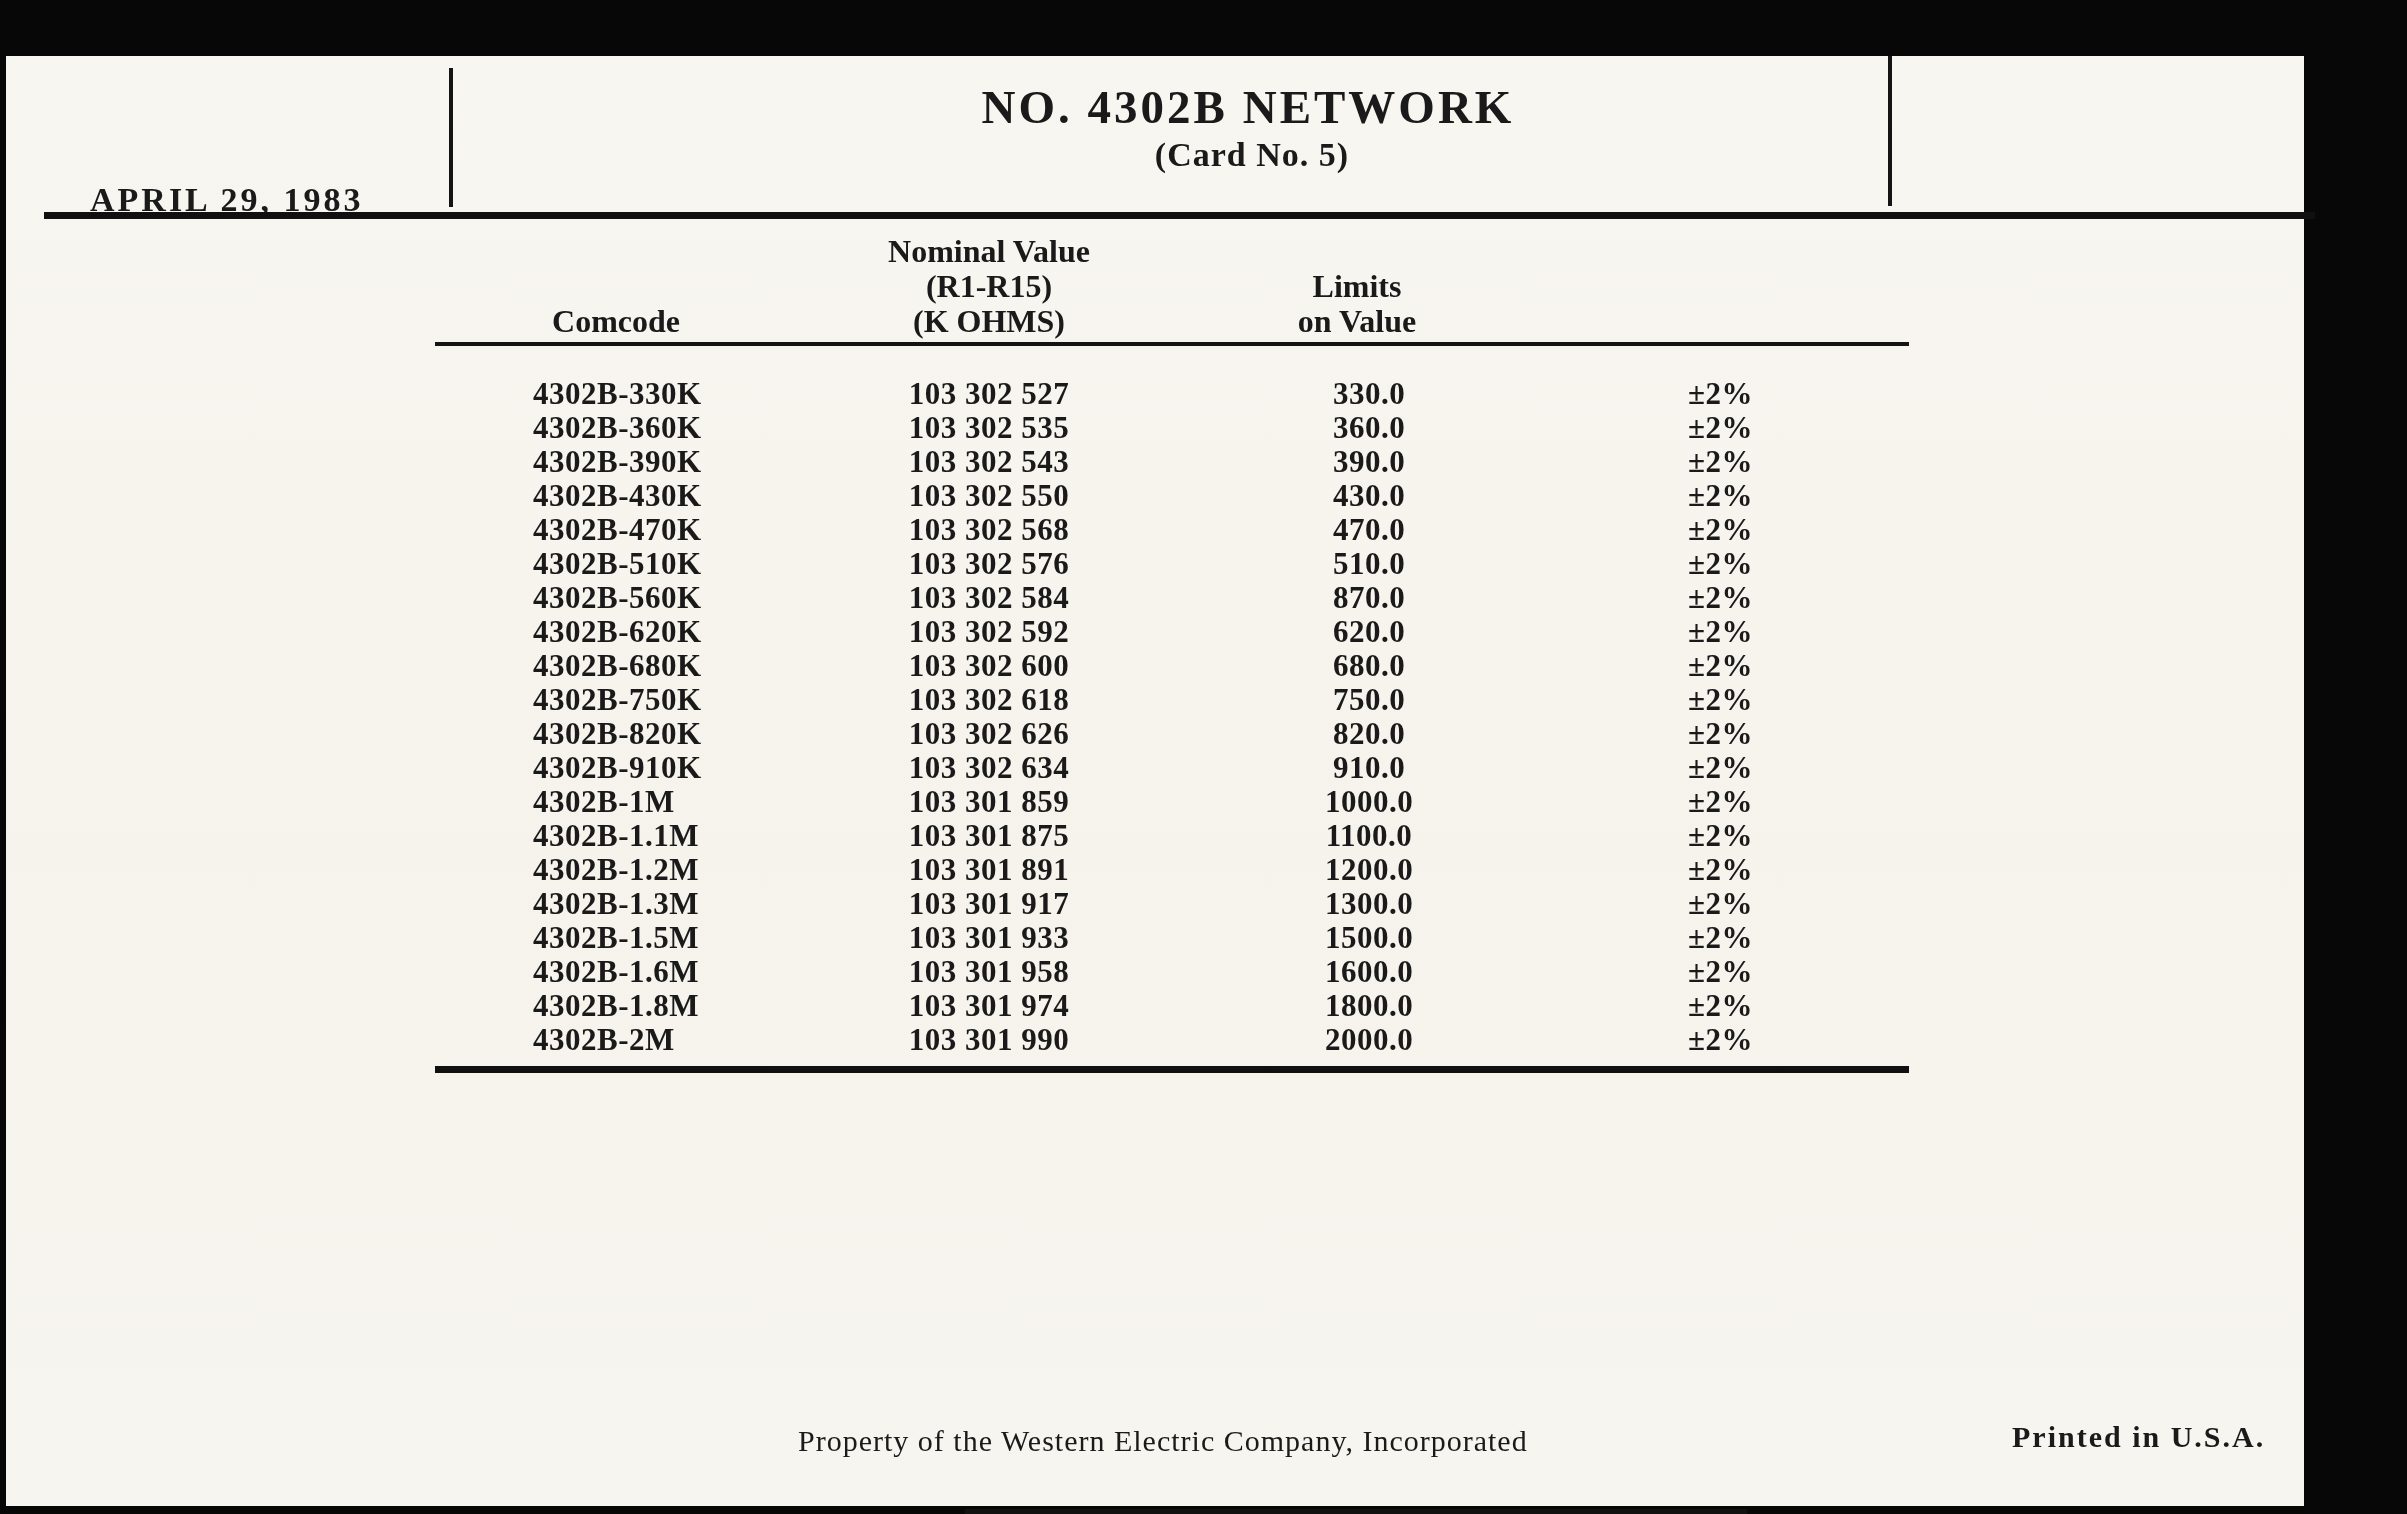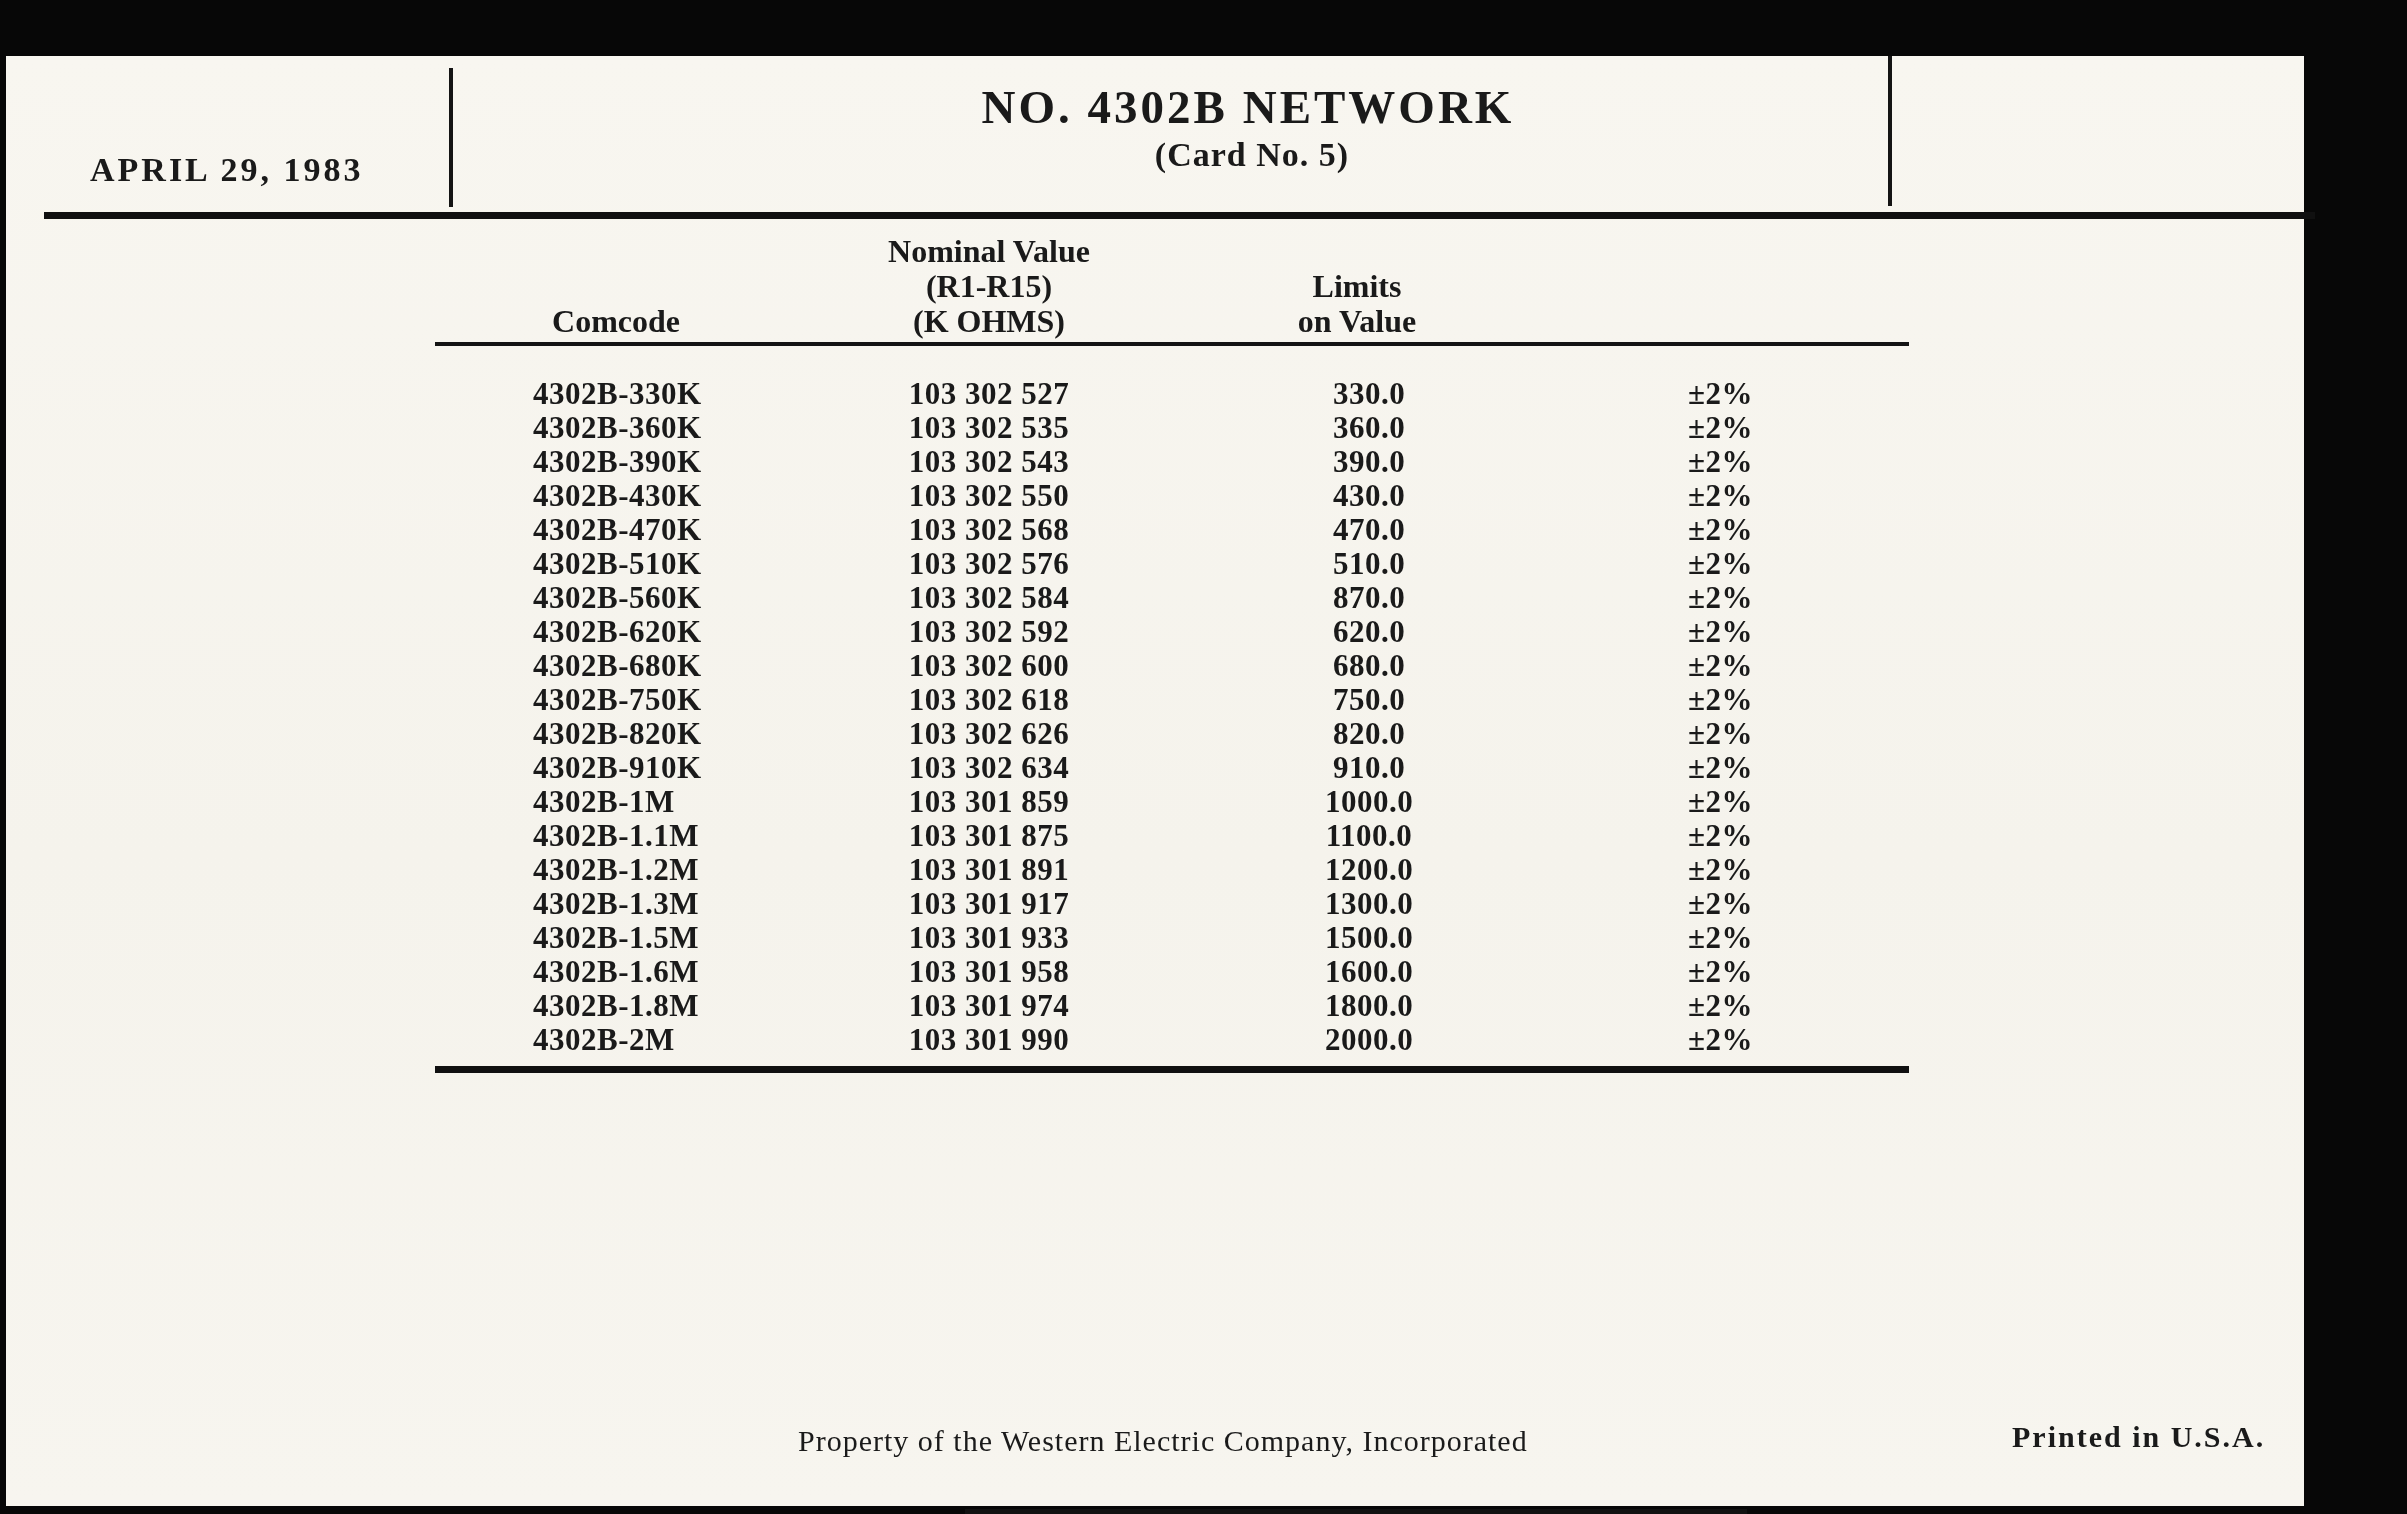--- a/index.html
+++ b/index.html
@@ -8,21 +8,21 @@
     background:#070707;
     font-family:"Liberation Serif","DejaVu Serif",serif;
     color:#1a1a1a;
   }
   .card{
     position:absolute;left:6px;top:56px;width:2298px;height:1450px;
     background:linear-gradient(180deg,#f8f6f0 0%,#f5f3ec 55%,#f7f5ef 100%);
   }
   
   .hdr-date{
-    position:absolute;left:84px;top:95px;
+    position:absolute;left:84px;top:125px;
     font-size:34px;font-weight:700;letter-spacing:3px;white-space:nowrap;
   }
   .vline{position:absolute;width:4px;background:#141414;}
   .vline-left{left:443px;top:12px;height:139px;}
   .vline-right{left:1882px;top:0px;height:150px;}
   .title-block{
     position:absolute;left:443px;top:24px;width:1598px;text-align:center;
   }
   .title{font-size:47px;font-weight:700;letter-spacing:3px;}
   .subtitle{font-size:34px;font-weight:700;margin-top:2px;letter-spacing:1px;margin-left:8px;}

